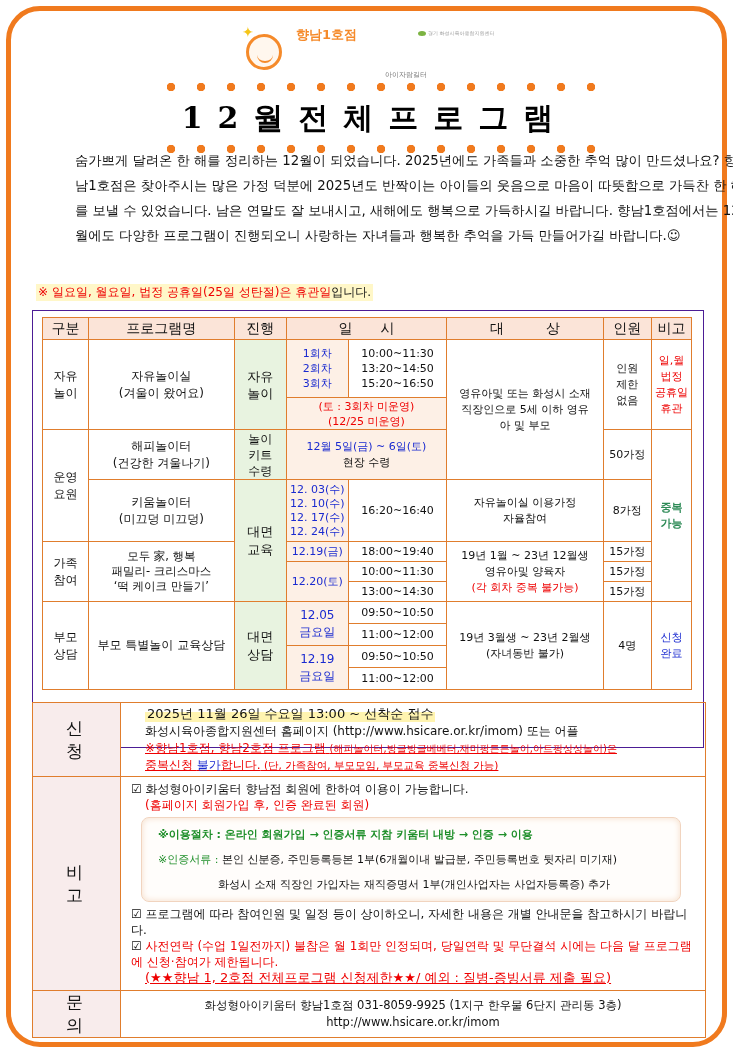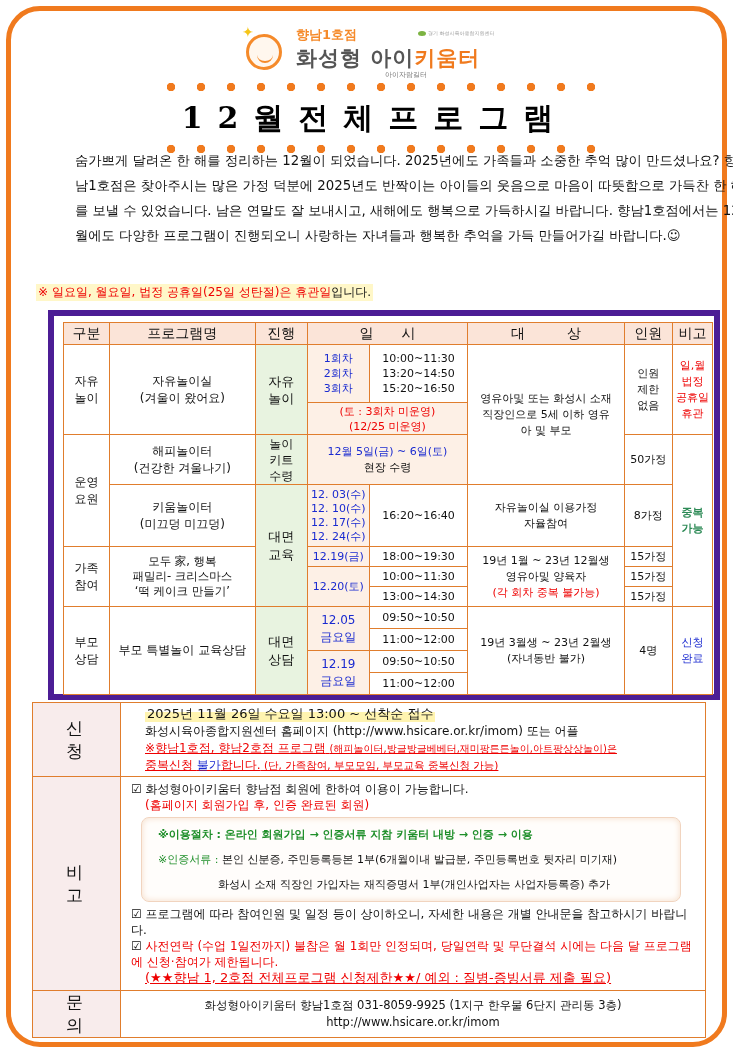--- a/index.html
+++ b/index.html
@@ -39,21 +39,21 @@
     letter-spacing: 15px; color: #000;
   }
 
   
   .intro { position: absolute; left: 36px; top: 148px; width: 670px; font-size: 13.3px; line-height: 25px; color: #111; margin-left: 39px; }
   .notice { position: absolute; left: 36px; top: 284px; font-size: 12px; color: #e00; background: #fff7c8; padding: 0 2px; }
   .notice .black { color: #111; }
   .notice .mark { color: #e00; }
 
   
-  .prog-wrap { position: absolute; left: 32px; top: 310px; width: 672px; height: 390px; border: 6px solid #4c1d95; margin-left: 16px; }
+  .prog-wrap { position: absolute; left: 32px; top: 310px; width: 672px; height: 438px; border: 1px solid #4c1d95; }
   table.prog { position: absolute; left: 9px; top: 6px; width: 650px; border-collapse: collapse; font-size: 11px; text-align: center; }
   table.prog td, table.prog th { border: 1.5px solid #e07d2d; padding: 0 2px; vertical-align: middle; }
   table.prog th { background: #fbe4d8; font-size: 14px; font-weight: normal; height: 22px; }
   .green { background: #e8f3e0; }
   .peach { background: #fdf0e6; }
   .blue { color: #1a2ad0; }
   .red { color: #e00; }
   .gtext { color: #2e8b57; font-weight: bold; }
   .big { font-size: 12px; line-height: 17px; }
 
@@ -73,21 +73,20 @@
 </style>
 </head>
 <body>
 
 <div class="frame"></div>
 
 <div class="logo">
   <span class="star">✦</span>
   <div class="face"></div>
   <div class="branch">향남1호점</div>
-  <div class="brand"><span>화성형 아이</span><span class="orange">키움터</span></div>
   <div class="sub">아이자람길터</div>
   <div class="center">경기 화성시육아종합지원센터</div>
 </div>
 
 <div class="title-box">
   <div class="dots top"></div>
   <div class="title-text">12월전체프로그램</div>
   <div class="dots bot"></div>
 </div>
 
@@ -197,21 +196,21 @@
 
   <tr style="height:20px">
     <td rowspan="3" class="big" style="white-space:pre-line">가족
 참여</td>
     <td rowspan="3" style="line-height:15px;font-size:11.5px">
       <div>모두 家, 행복</div>
       <div>패밀리- 크리스마스</div>
       <div>‘떡 케이크 만들기’</div>
     </td>
     <td class="peach blue">12.19(금)</td>
-    <td>18:00~19:30</td>
+    <td>18:00~19:40</td>
     <td rowspan="3" style="line-height:16px">
       <div>19년 1월 ~ 23년 12월생</div>
       <div>영유아및 양육자</div>
       <div class="red">(각 회차 중복 불가능)</div>
     </td>
     <td>15가정</td>
   </tr>
   <tr style="height:20px">
     <td rowspan="2" class="peach blue">12.20(토)</td>
     <td>10:00~11:30</td>

